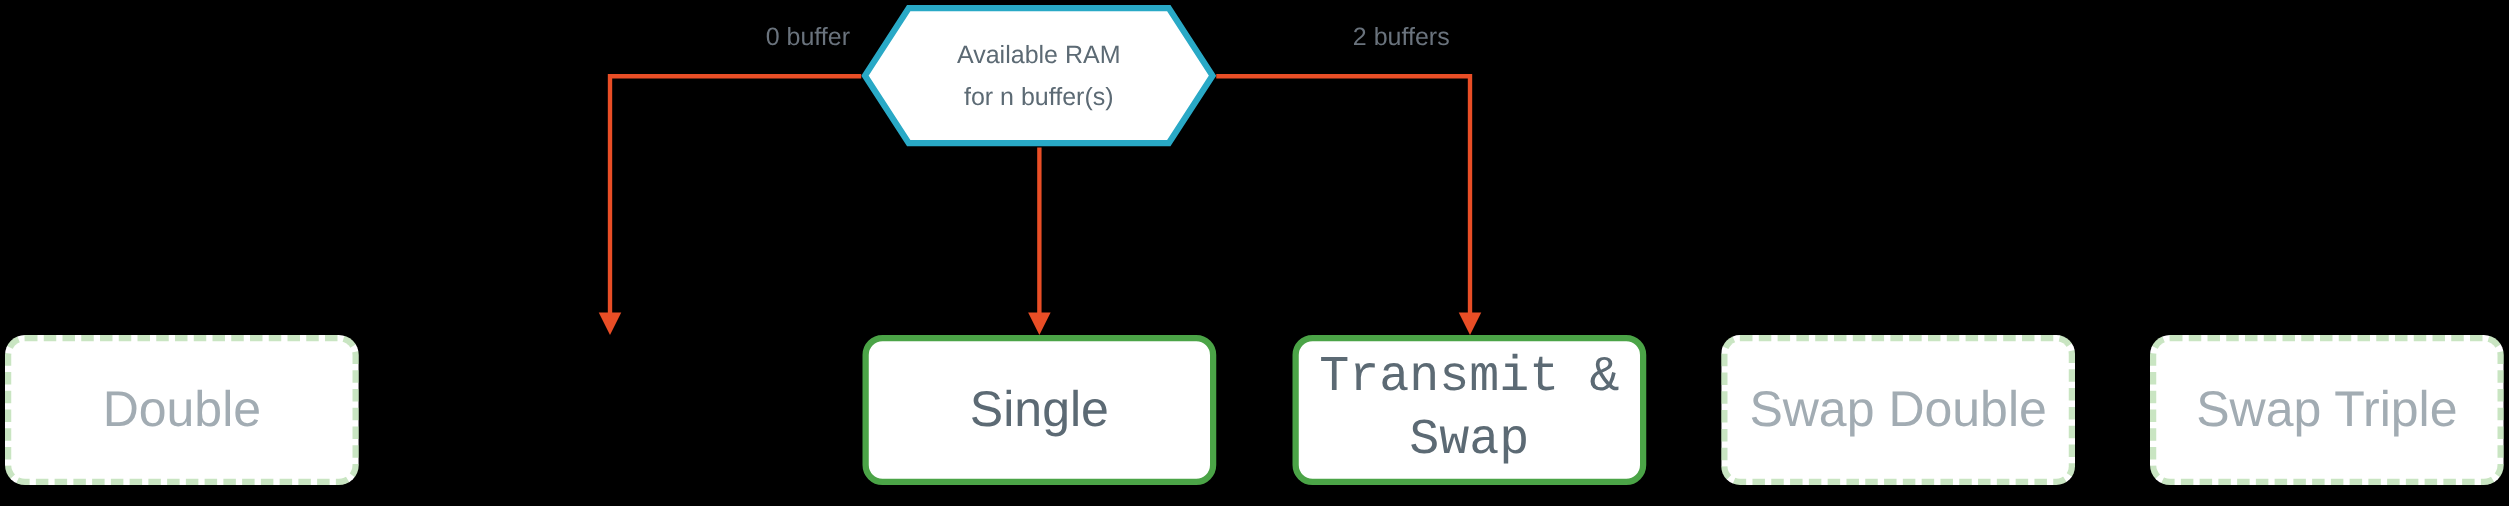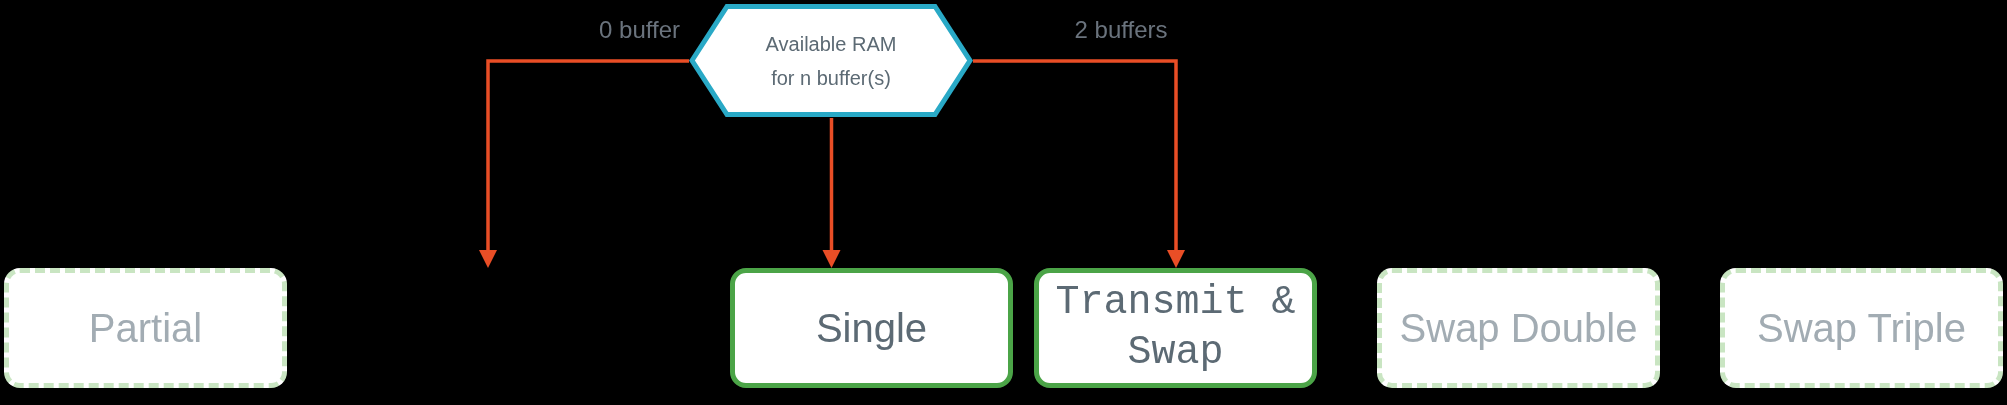--- a/index.html
+++ b/index.html
@@ -27,38 +27,38 @@
   .hexagon{position:absolute;left:689px;top:3px;width:284px;height:115px;}
   .hexagon svg{position:absolute;left:0;top:0;}
   .hex-shape{fill:var(--box-fill);stroke:var(--hexagon-border);stroke-width:5;}
   .hex-label{
     position:absolute;left:0;top:0;width:100%;height:100%;
     display:flex;align-items:center;justify-content:center;text-align:center;
     font-size:20px;line-height:34px;color:var(--active-text);
     white-space:pre-line;
   }
   .edge-label{
-    position:absolute;font-size:24px;line-height:28px;color:var(--label-text);
+    position:absolute;font-size:20px;line-height:28px;color:var(--label-text);
     width:250px;
   }
   .edge-label.l0{left:430px;top:16px;text-align:right;}
   .edge-label.l1{left:853px;top:129px;text-align:left;}
   .edge-label.l2{left:996px;top:16px;text-align:center;}
   .node{
     position:absolute;top:268px;width:283px;height:120px;
     box-sizing:border-box;background:var(--box-fill);
     border-radius:16px;
     display:flex;align-items:center;justify-content:center;text-align:center;
     font-size:40px;line-height:1.25;padding:0 8px;
   }
   .node.active{border:5px solid var(--active-border);color:var(--active-text);}
   .node.inactive{border:5px dashed var(--inactive-border);color:var(--inactive-text);}
   .node.p0{left:4px;}
   .node.p1{left:347px;}
-  .node.p2{left:690px;margin-left:40px;}
+  .node.p2{left:690px;}
   .node.p3{left:1034px;font-family:Liberation Mono, monospace;}
   .node.p4{left:1377px;border-radius:15px;}
   .node.p5{left:1720px;text-align:right;}
 </style>
 </head>
 <body>
 
 <div class="stage">
 
   <svg class="connectors" viewBox="0 0 2007 405" xmlns="http://www.w3.org/2000/svg">
@@ -75,21 +75,21 @@
       <polygon class="hex-shape" points="3,57.5 38,3.5 246,3.5 281,57.5 246,111.5 38,111.5"></polygon>
     </svg>
     <div class="hex-label">Available RAM
 for n buffer(s)</div>
   </div>
 
   <div class="edge-label l0">0 buffer</div>
   <div class="edge-label l2">2 buffers</div>
 
   <div class="node inactive p0">
-    <span>Partial</span>
+    <span>Double</span>
   </div>
   <div class="node active p2">
     <span>Single</span>
   </div>
   <div class="node active p3">
     <span>Transmit&nbsp;&amp; Swap</span>
   </div>
   <div class="node inactive p4">
     <span>Swap Double</span>
   </div>

